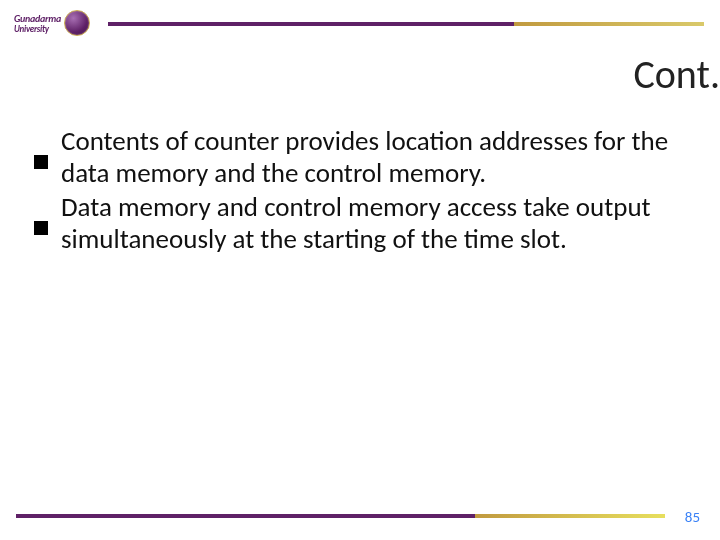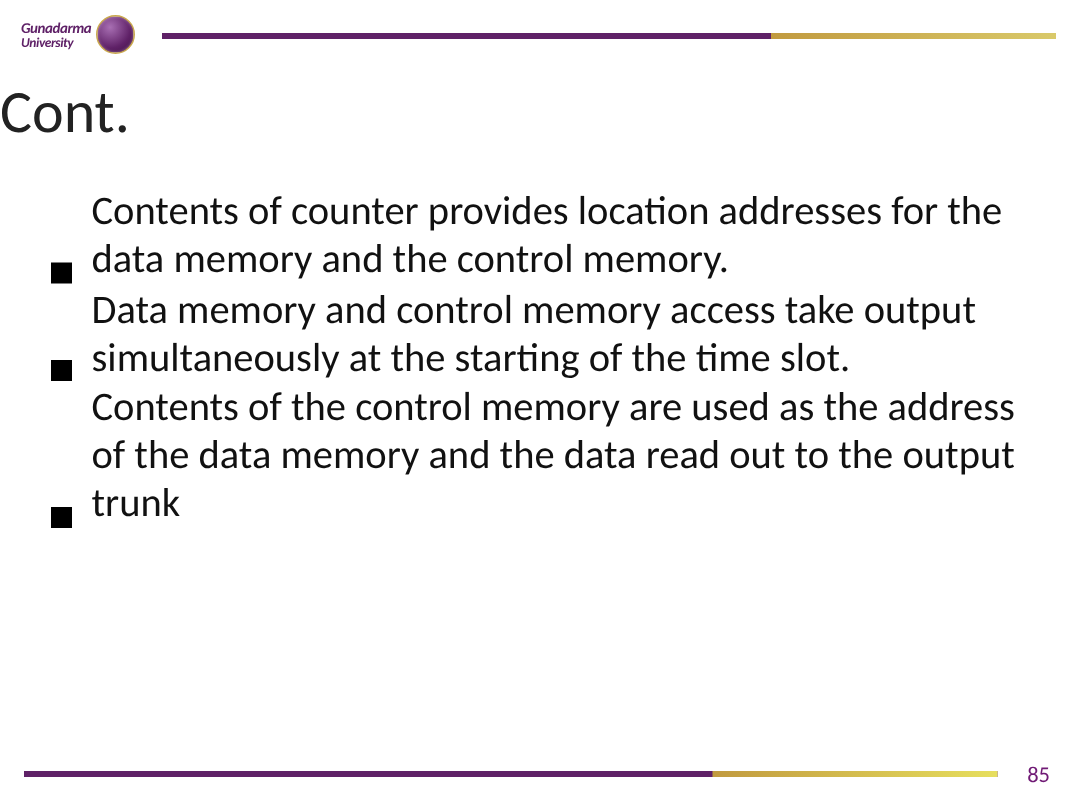--- a/index.html
+++ b/index.html
@@ -58,34 +58,34 @@
     background: radial-gradient(circle at 35% 30%, #a86fb3 0%, #5f2167 60%, #3d1042 100%);
     border: 1px solid #caa94e;
     box-shadow: inset 0 0 2px rgba(255,255,255,0.4);
     flex-shrink: 0;
   }
   .title {
     position: absolute;
     top: 50px;
     left: 0;
     right: 0;
-    text-align: left;
+    text-align: right;
     font-size: 40px;
     color: #222;
     font-weight: 400;
   }
   .content {
     position: absolute;
     top: 125px;
     left: 34px;
     right: 38px;
   }
   .bullet-item {
     display: flex;
-    align-items: flex-end;
+    align-items: center;
     font-size: 27px;
     line-height: 1.18;
     color: #111;
     margin-bottom: 2px;
   }
   .bullet-marker {
     width: 14px;
     height: 14px;
     background: #000;
     margin-top: 10px;
@@ -109,21 +109,21 @@
     right: 55px;
     width: 190px;
     height: 4px;
     background: linear-gradient(to right, #c19a3f 0%, #e7df5e 100%);
   }
   .page-num {
     position: absolute;
     bottom: 14px;
     right: 20px;
     font-size: 15px;
-    color: #701a75;
+    color: #3b82f6;
   }
 </style>
 </head>
 <body>
 
 <div class="top-bar"></div>
 <div class="top-bar-accent"></div>
 
 <div class="logo">
   <div class="logo-text">
@@ -137,22 +137,18 @@
 
 <div class="content">
   <div class="bullet-item">
     <div class="bullet-marker"></div>
     <div class="bullet-text">Contents of counter provides location addresses for the data memory and the control memory.</div>
   </div>
   <div class="bullet-item">
     <div class="bullet-marker"></div>
     <div class="bullet-text">Data memory and control memory access take output simultaneously at the starting of the time slot.</div>
   </div>
-  <div class="bullet-item">
-    <div class="bullet-marker"></div>
-    <div class="bullet-text">Contents of the control memory are used as the address of the data memory and the data read out to the output trunk</div>
-  </div>
 </div>
 
 <div class="bottom-bar"></div>
 <div class="bottom-bar-accent"></div>
 
 <div class="page-num">85</div>
 
 </body></html>

